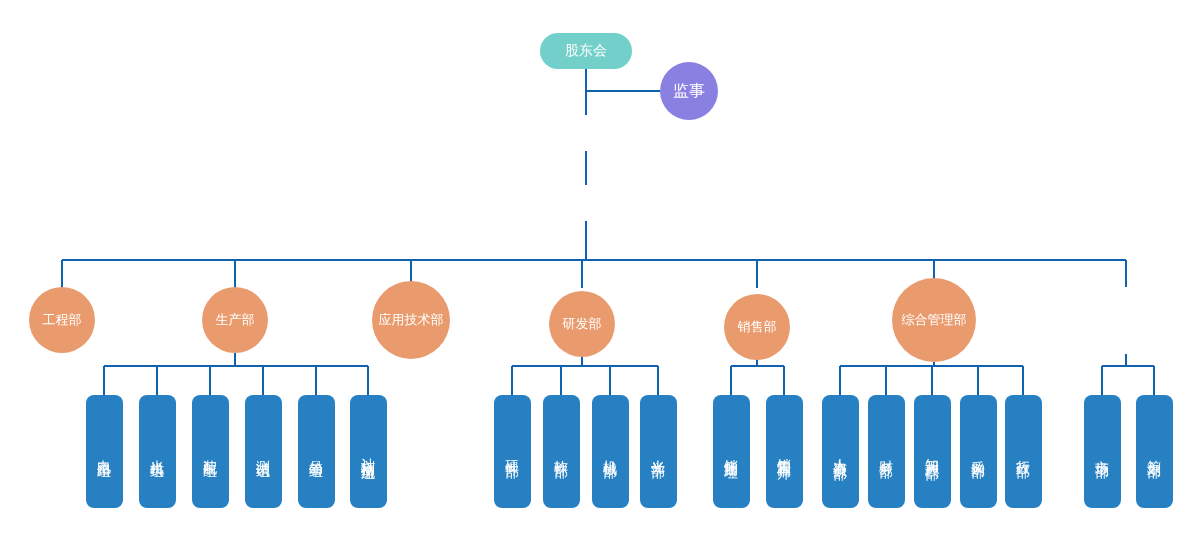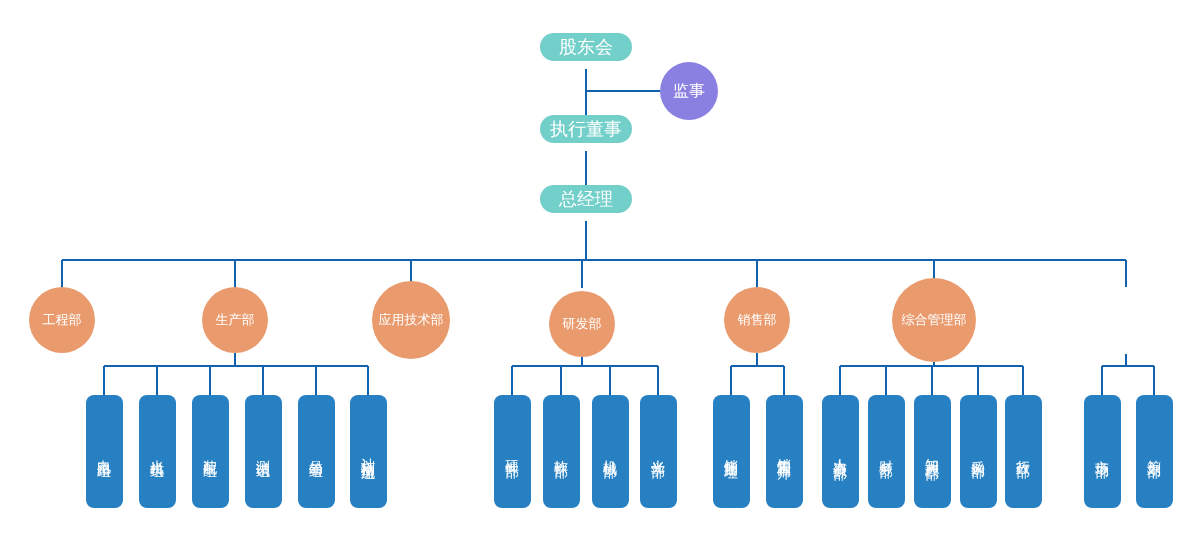--- a/index.html
+++ b/index.html
@@ -2,21 +2,21 @@
 <html style="--teal: #72cfc9; --purple: #8a80e2; --orange: #ea9b6e; --blue: #2680c2; --line: #1062ae; --text: #ffffff;"><head>
 <meta charset="utf-8">
 <style>
   html,body{margin:0;padding:0;background:#ffffff;}
   body{font-family:"DejaVu Sans","Liberation Sans",sans-serif;}
   .canvas{position:relative;width:1200px;height:540px;background:#fff;overflow:hidden;}
   .wires{position:absolute;left:0;top:0;color:var(--line,#1062ae);}
   .wires line{stroke:currentColor;stroke-width:2;}
   .node{position:absolute;display:flex;align-items:center;justify-content:center;
         color:var(--text,#ffffff);box-sizing:border-box;text-align:center;}
-  .pill{width:92px;height:28px;border-radius:18px;background:var(--teal,#72cfc9);font-size:18px;}
+  .pill{width:92px;height:36px;border-radius:18px;background:var(--teal,#72cfc9);font-size:14px;}
   .circle{border-radius:50%;font-size:13px;line-height:1.1;}
   .circle.orange{background:var(--orange,#ea9b6e);}
   .circle.purple{background:var(--purple,#8a80e2);font-size:16px;}
   .bar{width:37px;height:113px;border-radius:8px;background:var(--blue,#2680c2);font-size:14px;}
   .bar span{writing-mode:vertical-rl;text-orientation:upright;letter-spacing:2px;line-height:1;}
 </style>
 </head>
 <body>
 
 <div class="canvas">
@@ -67,28 +67,26 @@
     <line x1="1023" y1="366" x2="1023" y2="396"></line>
 
     <line x1="1126" y1="354" x2="1126" y2="366"></line>
     <line x1="1102" y1="366" x2="1154" y2="366"></line>
     <line x1="1102" y1="366" x2="1102" y2="396"></line>
     <line x1="1154" y1="366" x2="1154" y2="396"></line>
   </svg>
 
   <div class="node pill" style="left:540px;top:33px;">股东会</div>
   <div class="node circle purple" style="left:660px;top:62px;width:58px;height:58px;">监事</div>
-  <div class="node pill" style="left:540px;top:115px;">执行董事</div>
-  <div class="node pill" style="left:540px;top:185px;">总经理</div>
 
   <div class="node circle orange" style="left:29px;top:287px;width:66px;height:66px;">工程部</div>
   <div class="node circle orange" style="left:202px;top:287px;width:66px;height:66px;">生产部</div>
   <div class="node circle orange" style="left:372px;top:281px;width:78px;height:78px;">应用技术部</div>
   <div class="node circle orange" style="left:549px;top:291px;width:66px;height:66px;">研发部</div>
-  <div class="node circle orange" style="left:724px;top:287px;width:66px;height:66px;">销售部</div>
+  <div class="node circle orange" style="left:724px;top:294px;width:66px;height:66px;">销售部</div>
   <div class="node circle orange" style="left:892px;top:278px;width:84px;height:84px;">综合管理部</div>
 
   <div class="node bar" style="left:86px;top:395px;">
       <span>电路组</span>
     </div>
   <div class="node bar" style="left:139px;top:395px;">
       <span>光机组</span>
     </div>
   <div class="node bar" style="left:192px;top:395px;">
       <span>装配组</span>

